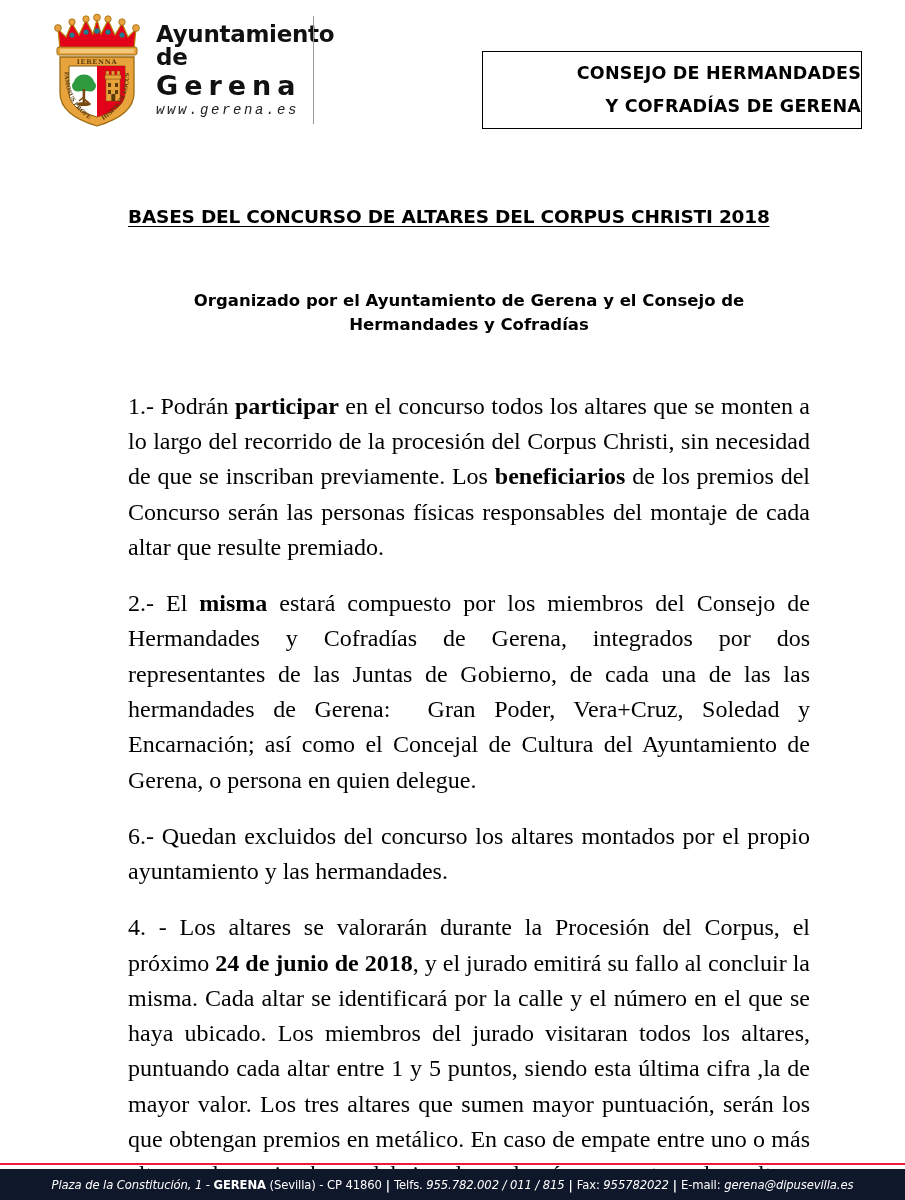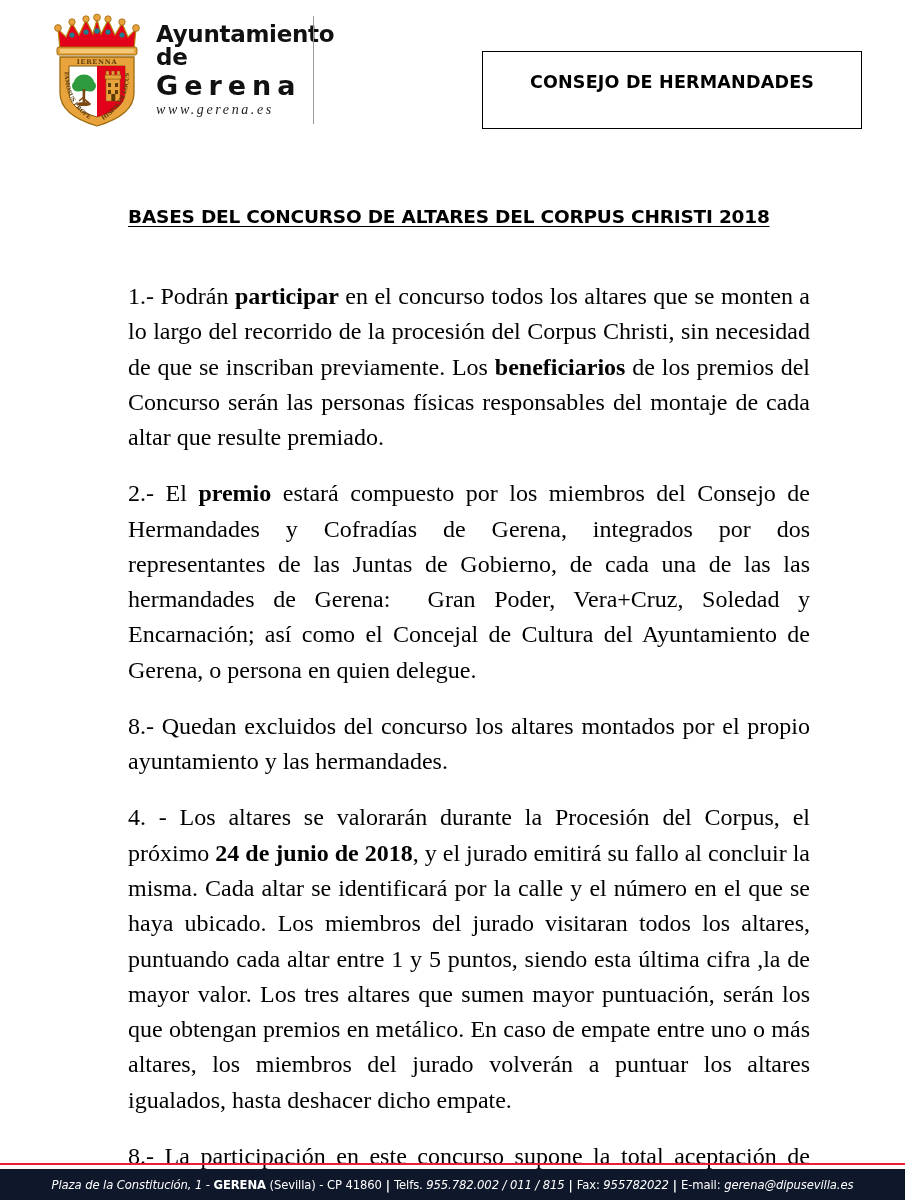--- a/index.html
+++ b/index.html
@@ -54,21 +54,21 @@
   }
   .logo-line2 {
     font-family: "DejaVu Sans", sans-serif;
     font-weight: bold;
     font-size: 27px;
     letter-spacing: 6px;
     color: #111;
     margin-bottom: 4px;
   }
   .logo-line3 {
-    font-family: Liberation Serif, serif;
+    font-family: Liberation Mono, monospace;
     font-style: italic;
     font-size: 14px;
     letter-spacing: 2.6px;
     color: #222;
   }
   .logo-divider {
     position: absolute;
     left: 313px;
     top: 16px;
     width: 1px;
@@ -79,21 +79,21 @@
   .council-box {
     position: absolute;
     left: 482px;
     top: 51px;
     width: 380px;
     height: 78px;
     border: 1.6px solid #000;
     box-sizing: border-box;
     display: flex;
     flex-direction: column;
-    align-items: center;
+    align-items: flex-end;
     justify-content: center;
   }
   .council-line {
     font-family: "DejaVu Sans", sans-serif;
     font-weight: bold;
     font-size: 17.5px;
     letter-spacing: 0.2px;
     line-height: 1.0;
     color: #000;
   }
@@ -245,32 +245,34 @@
       <div class="logo-line1">Ayuntamiento de</div>
       <div class="logo-line2">Gerena</div>
       <div class="logo-line3">www.gerena.es</div>
     </div>
   </div>
 
   <div class="logo-divider"></div>
 
   <div class="council-box">
     <div class="council-line l1">CONSEJO DE HERMANDADES</div>
+    <div class="council-line l2">Y COFRADÍAS DE GERENA</div>
   </div>
 </div>
 
 <div class="doc">
 
   <h1 class="doc-title">BASES DEL CONCURSO DE ALTARES DEL CORPUS CHRISTI 2018</h1>
 
+  <h2 class="doc-subtitle">Organizado por el Ayuntamiento de Gerena y el Consejo de Hermandades y Cofradías</h2>
 
   <div class="clauses">
       <p class="clause">1.- Podrán <b>participar</b> en el concurso todos los altares que se monten a lo largo del recorrido de la procesión del Corpus Christi, sin necesidad de que se inscriban previamente. Los <b>beneficiarios</b> de los premios del Concurso serán las personas físicas responsables del montaje de cada altar que resulte premiado.</p>
-      <p class="clause">2.- El <b>premio</b> estará compuesto por los miembros del Consejo de Hermandades y Cofradías de Gerena, integrados por dos representantes de las Juntas de Gobierno, de cada una de las las hermandades de Gerena:&nbsp; Gran Poder, Vera+Cruz, Soledad y Encarnación; así como el Concejal de Cultura del Ayuntamiento de Gerena, o persona en quien delegue.</p>
-      <p class="clause">8.- Quedan excluidos del concurso los altares montados por el propio ayuntamiento y las hermandades.</p>
+      <p class="clause">2.- El <b>misma</b> estará compuesto por los miembros del Consejo de Hermandades y Cofradías de Gerena, integrados por dos representantes de las Juntas de Gobierno, de cada una de las las hermandades de Gerena:&nbsp; Gran Poder, Vera+Cruz, Soledad y Encarnación; así como el Concejal de Cultura del Ayuntamiento de Gerena, o persona en quien delegue.</p>
+      <p class="clause">6.- Quedan excluidos del concurso los altares montados por el propio ayuntamiento y las hermandades.</p>
       <p class="clause">4. - Los altares se valorarán durante la Procesión del Corpus, el próximo <b>24 de junio de 2018</b>, y el jurado emitirá su fallo al concluir la misma. Cada altar se identificará por la calle y el número en el que se haya ubicado. Los miembros del jurado visitaran todos los altares, puntuando cada altar entre 1 y 5 puntos, siendo esta última cifra ,la de mayor valor. Los tres altares que sumen mayor puntuación, serán los que obtengan premios en metálico. En caso de empate entre uno o más altares, los miembros del jurado volverán a puntuar los altares igualados, hasta deshacer dicho empate.</p>
       <p class="clause">8.- La participación en este concurso supone la total aceptación de estas bases.</p>
     </div>
 </div>
 
 <div class="footer-rule"></div>
 <div class="footer-bar">
   <div class="footer-text">
     <span class="it">Plaza de la Constitución, 1 - </span><span class="bd">GERENA</span><span> (Sevilla) - CP 41860</span><span class="sep">|</span><span>Telfs. </span><span class="it">955.782.002 / 011 / 815</span><span class="sep">|</span><span>Fax: </span><span class="it">955782022</span><span class="sep">|</span><span>E-mail: </span><span class="it">gerena@dipusevilla.es</span>
   </div>

